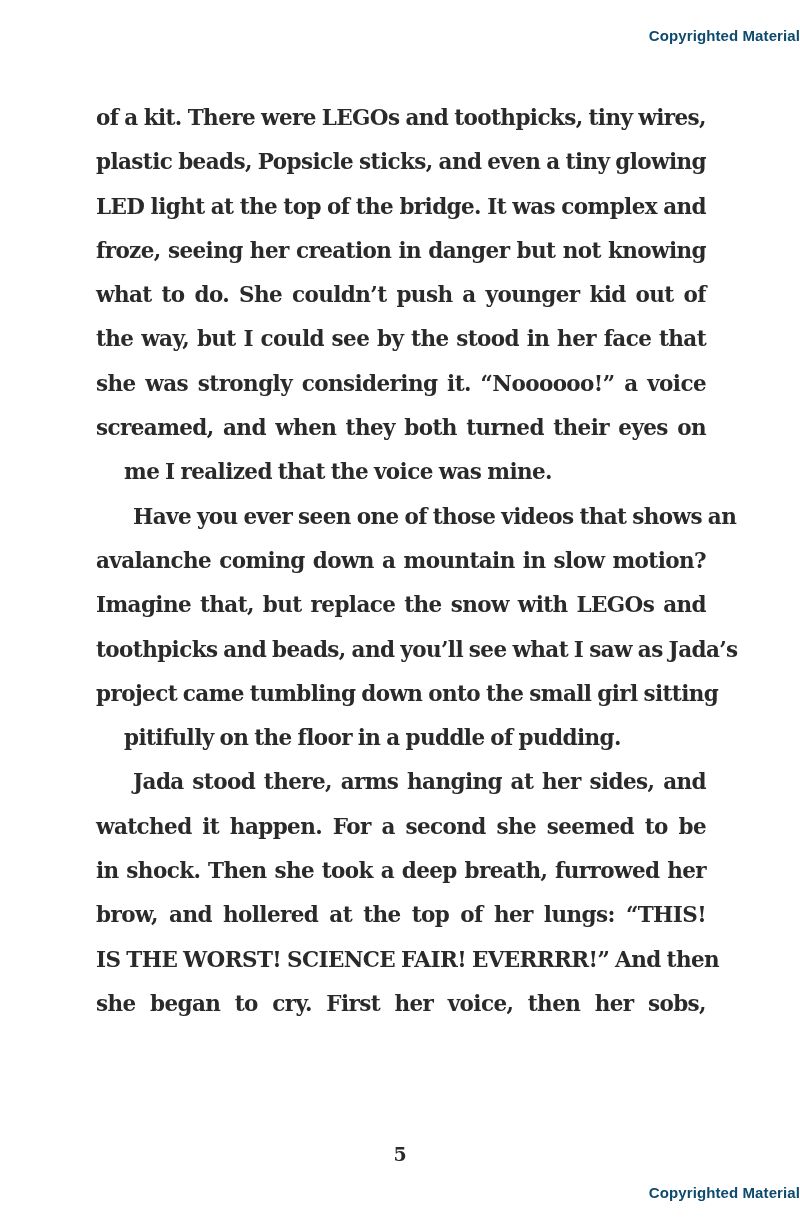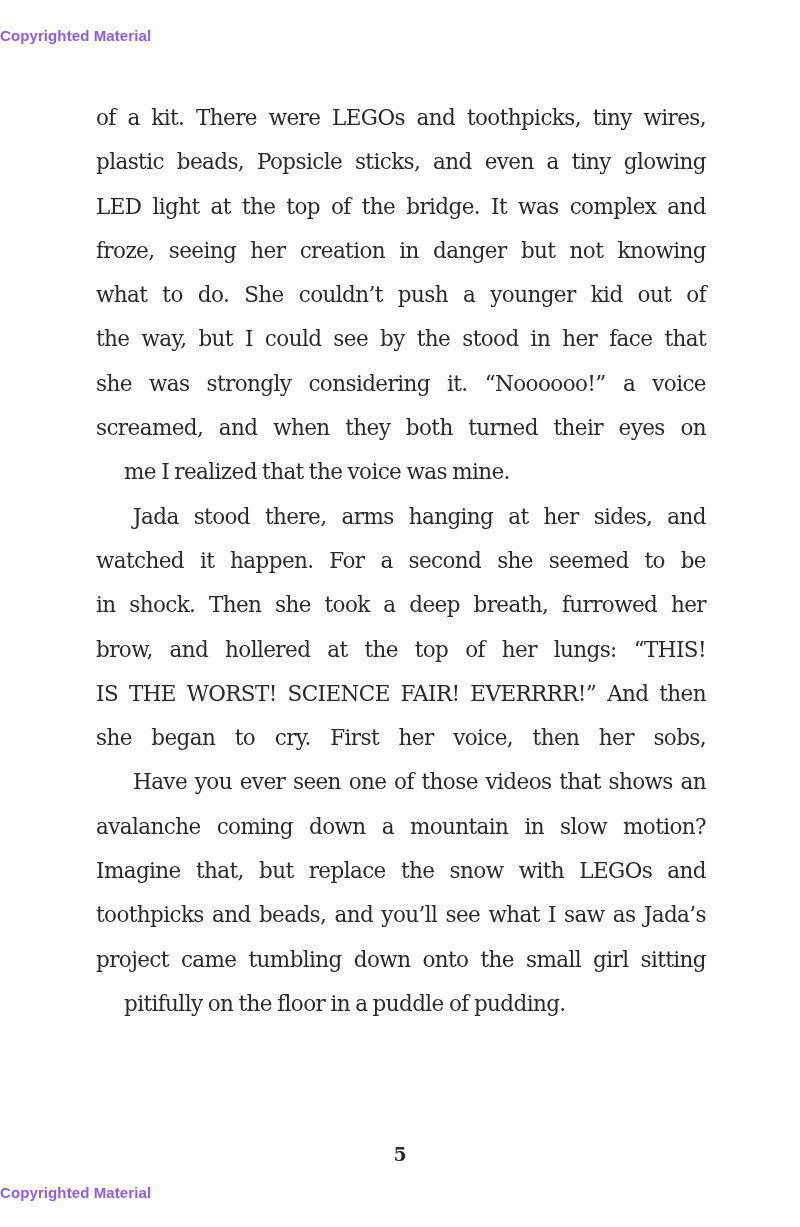--- a/index.html
+++ b/index.html
@@ -10,25 +10,25 @@
   body {
     width: 800px;
     height: 1227px;
     position: relative;
     overflow: hidden;
   }
   .watermark {
     position: absolute;
     left: 0;
     width: 800px;
-    text-align: left;
+    text-align: right;
     font-family: "Liberation Sans", sans-serif;
     font-weight: bold;
     font-size: 15px;
-    color: #8b5cf6;
+    color: #0c4a6e;
     letter-spacing: 0.1px;
   }
   .watermark.top { top: 27px; }
   .watermark.bottom { top: 1184px; }
   .page-body {
     position: absolute;
     left: 96px;
     top: 96px;
     width: 610px;
     font-family: "DejaVu Serif", serif;
@@ -37,20 +37,21 @@
   }
   .line {
     display: block;
     height: 44.3px;
     line-height: 44.3px;
     white-space: nowrap;
     text-align: justify;
     text-align-last: justify;
     letter-spacing: -0.6px;
     word-spacing: -1px;
+    font-weight: bold;
   }
   .line.last {
     text-align-last: left;
     margin-left: 28px;
   }
   .line.indent {
     padding-left: 37px;
   }
   .page-number {
     position: absolute;
@@ -75,32 +76,32 @@
     <span class="line">plastic beads, Popsicle sticks, and even a tiny glowing</span>
     <span class="line">LED light at the top of the bridge. It was complex and</span>
     <span class="line">froze, seeing her creation in danger but not knowing</span>
     <span class="line">what to do. She couldn’t push a younger kid out of</span>
     <span class="line">the way, but I could see by the stood in her face that</span>
     <span class="line">she was strongly considering it. “Noooooo!” a voice</span>
     <span class="line">screamed, and when they both turned their eyes on</span>
     <span class="line last">me I realized that the voice was mine.</span>
   </div>
   <div>
+    <span class="line indent">Have you ever seen one of those videos that shows an</span>
+    <span class="line">avalanche coming down a mountain in slow motion?</span>
+    <span class="line">Imagine that, but replace the snow with LEGOs and</span>
+    <span class="line">toothpicks and beads, and you’ll see what I saw as Jada’s</span>
+    <span class="line">project came tumbling down onto the small girl sitting</span>
+    <span class="line last">pitifully on the floor in a puddle of pudding.</span>
+  </div>
+  <div>
     <span class="line indent">Jada stood there, arms hanging at her sides, and</span>
     <span class="line">watched it happen. For a second she seemed to be</span>
     <span class="line">in shock. Then she took a deep breath, furrowed her</span>
     <span class="line">brow, and hollered at the top of her lungs: “THIS!</span>
     <span class="line">IS THE WORST! SCIENCE FAIR! EVERRRR!” And then</span>
     <span class="line">she began to cry. First her voice, then her sobs,</span>
-  </div>
-  <div>
-    <span class="line indent">Have you ever seen one of those videos that shows an</span>
-    <span class="line">avalanche coming down a mountain in slow motion?</span>
-    <span class="line">Imagine that, but replace the snow with LEGOs and</span>
-    <span class="line">toothpicks and beads, and you’ll see what I saw as Jada’s</span>
-    <span class="line">project came tumbling down onto the small girl sitting</span>
-    <span class="line last">pitifully on the floor in a puddle of pudding.</span>
   </div>
 </div>
 
 <div class="page-number">5</div>
 
 <div class="watermark bottom">Copyrighted Material</div>
 
 </body></html>

